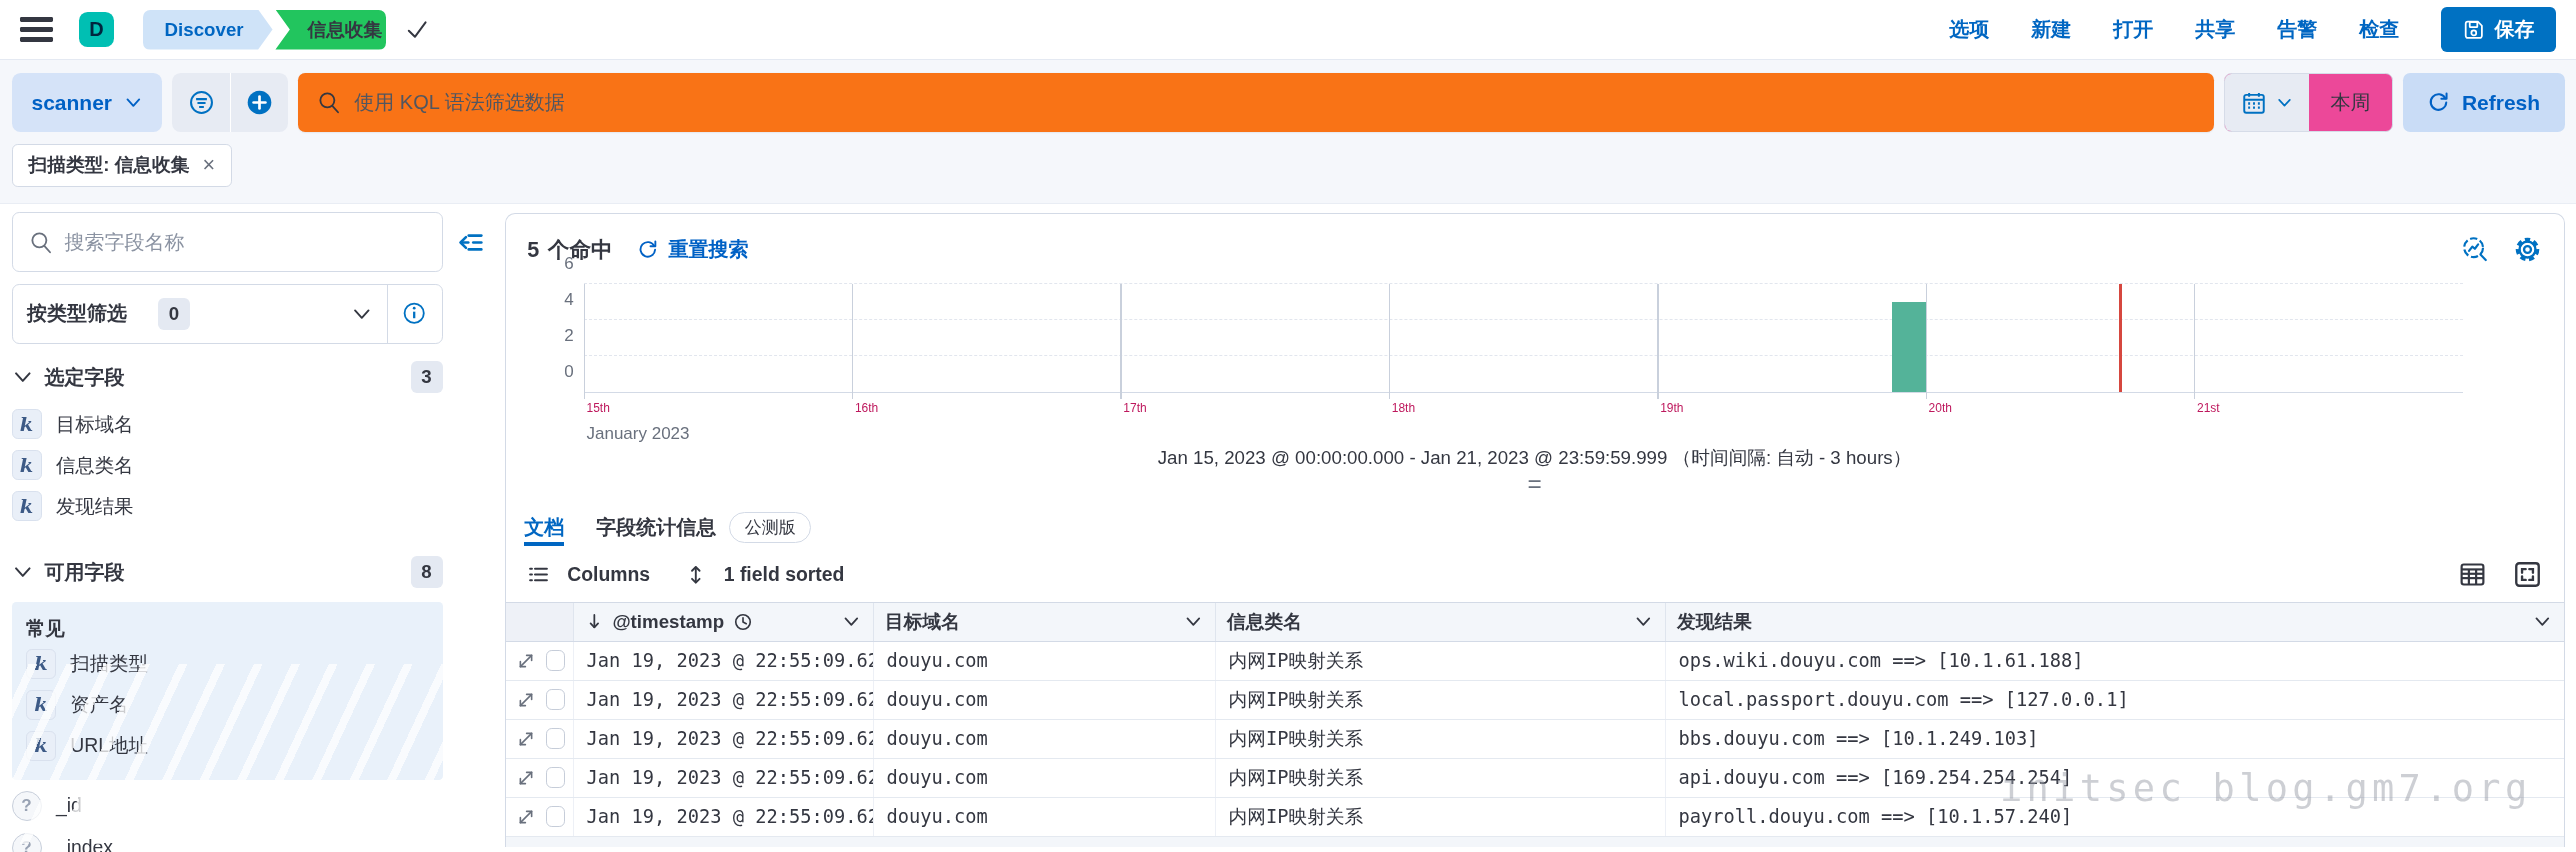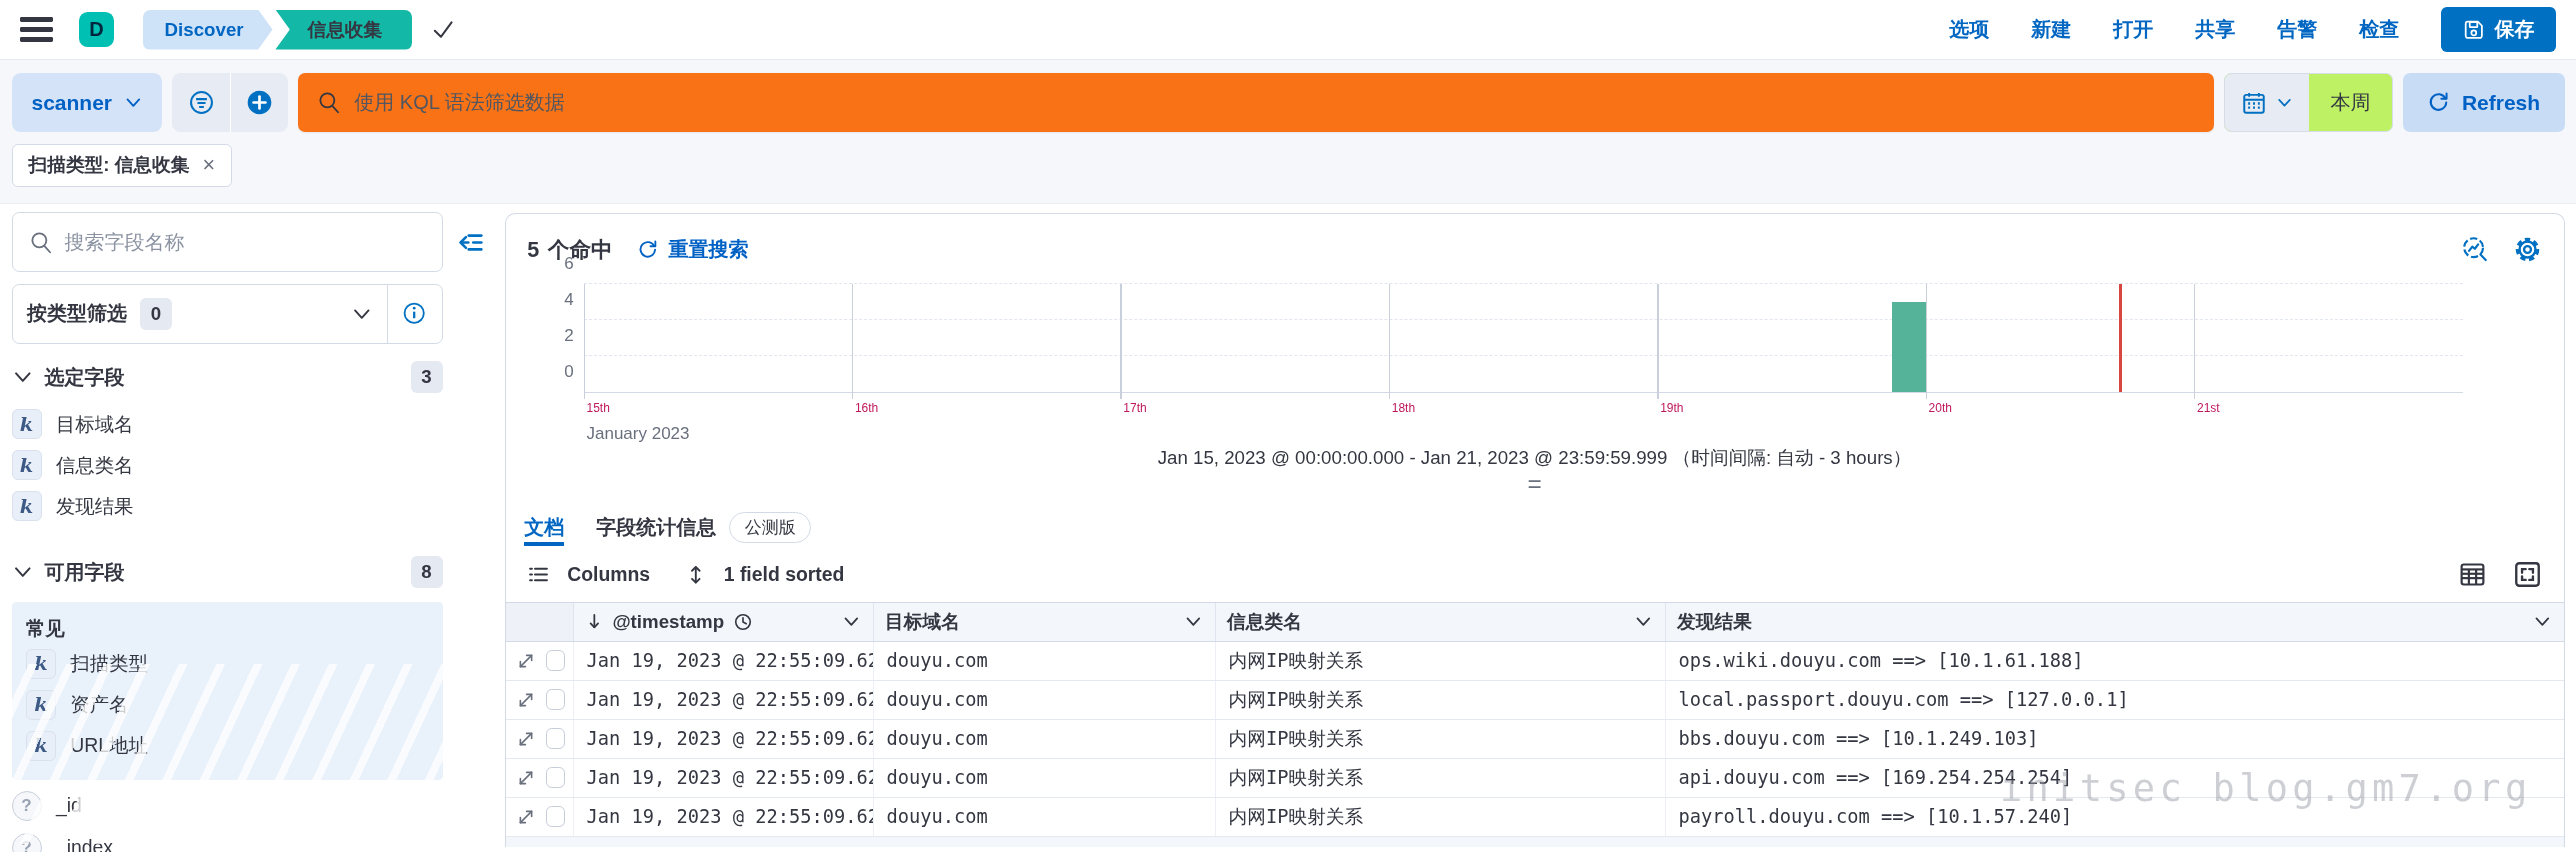--- a/index.html
+++ b/index.html
@@ -12,21 +12,21 @@
   .nav { height:60px; display:flex; align-items:center; padding:0 20px;
     border-bottom:1.4px solid #e4e9f2; background:#fff; }
   .hamburger { width:33px; height:24.4px; display:flex; flex-direction:column; justify-content:space-between; cursor:pointer; }
   .hamburger i { height:4.3px; background:#343741; border-radius:1.4px; }
   .logo { width:35px; height:35px; border-radius:8.6px; background:#00bfb3; color:#00263f;
     font-weight:bold; font-size:20px; display:flex; align-items:center; justify-content:center; margin-left:26px; }
   .crumbs { display:flex; align-items:center; margin-left:29px; }
   .crumb { height:40px; display:flex; align-items:center; font-size:18.7px; font-weight:600; }
   .crumb.first { background:#cfe3f8; color:#0066c2; padding:0 29px 0 21.6px; border-radius:7.2px 0 0 7.2px;
     clip-path:polygon(0 0, calc(100% - 14.4px) 0, 100% 50%, calc(100% - 14.4px) 100%, 0 100%); }
-  .crumb.last { background:#14b8a6; color:#343741; padding:0 30px 0 32px; border-radius:0 7.2px 7.2px 0; margin-left:2.9px;
+  .crumb.last { background:#22c55e; color:#343741; padding:0 4px 0 32px; border-radius:0 7.2px 7.2px 0; margin-left:2.9px;
     clip-path:polygon(0 0, 100% 0, 100% 100%, 0 100%, 14.4px 50%);font-family:Liberation Serif, serif; }
   .nav-check { margin-left:18.7px; color:#343741; }
   .nav-right { margin-left:auto; display:flex; align-items:center; gap:42px; }
   .nav-link { color:#0066c2; font-size:20px; font-weight:600; cursor:pointer; text-decoration:none; }
   .save-btn { background:#0071c2; color:#fff; border:none; height:45px; padding:0 21.6px; border-radius:5.8px;
     font-size:20px; font-weight:600; display:flex; align-items:center; gap:10px; cursor:pointer;
     font-family:"Liberation Sans",sans-serif; }
 
   
   .query-sec { background:#f5f7fb; padding:13px 11.5px 16px 11.5px; border-bottom:1.4px solid #e9edf4; }
@@ -35,21 +35,21 @@
     padding:0 20px; font-size:21px; font-weight:600; display:flex; align-items:center; gap:11.5px; cursor:pointer;
     font-family:"Liberation Sans",sans-serif; }
   .icon-group { height:59px; background:#e7ebf3; border-radius:8.6px; display:flex; align-items:center; overflow:hidden; }
   .icon-group .seg { width:58px; height:59px; display:flex; align-items:center; justify-content:center; cursor:pointer; }
   .icon-group .seg + .seg { border-left:1.4px solid #fff; }
   .kql { flex:1; height:59px; background:#f97316; border-radius:7.2px; display:flex; align-items:center;
     padding:0 18.7px; gap:13px; box-shadow:0 0.7px 1.4px rgba(52,55,65,.08); }
   .kql input { border:none; outline:none; flex:1; font-size:20px; color:#343741; background:transparent;
     font-family:"Liberation Sans",sans-serif; }
   .kql input::placeholder { color:#515660; opacity:1; }
-  .time-group { height:59px; border:1.4px solid #d6dce8; border-radius:7.2px; display:flex; overflow:hidden; background:#bef264; }
+  .time-group { height:59px; border:1.4px solid #d6dce8; border-radius:7.2px; display:flex; overflow:hidden; background:#ec4899; }
   .time-group .cal-seg { background:#e7ebf3; display:flex; align-items:center; gap:8.6px; padding:0 16px; cursor:pointer; color:#0071c2; }
   .time-group .range-seg { display:flex; align-items:center; padding:0 21.6px; font-size:20px; color:#343741; cursor:pointer; }
   .refresh-btn { height:59px; background:#c9dcf6; color:#0061c5; border:none; border-radius:7.2px; padding:0 24.4px;
     font-size:21px; font-weight:600; display:flex; align-items:center; gap:11.5px; cursor:pointer;
     font-family:"Liberation Sans",sans-serif; }
   .chip-row { margin-top:11.5px; display:flex; }
   .chip { height:43px; background:#fff; border:1.4px solid #d3dae6; border-radius:5.8px; display:flex; align-items:center;
     gap:13px; padding:0 16px; font-size:18.7px; font-weight:600; color:#343741; cursor:pointer; }
   .chip .x { color:#69707d; font-size:21.6px; font-weight:400; }
 
@@ -57,21 +57,21 @@
   .main { display:flex; height:643px; }
   .sidebar { width:496px; position:relative; padding:8.6px 18.7px 0 11.5px; }
   .side-search { height:60px; border:1.4px solid #d3dae6; border-radius:7.2px; background:#fff; display:flex;
     align-items:center; gap:11.5px; padding:0 16px; width:431px; }
   .side-search input { border:none; outline:none; flex:1; font-size:20px; background:transparent;
     font-family:"Liberation Sans",sans-serif; color:#343741; }
   .side-search input::placeholder { color:#8b93a2; opacity:1; }
   .collapse-ic { position:absolute; right:11.5px; top:24.4px; color:#0071c2; cursor:pointer; }
   .type-filter { margin-top:11.5px; height:60px; width:431px; border:1.4px solid #d3dae6; border-radius:7.2px;
     background:#fff; display:flex; align-items:center; }
-  .type-filter .tf-main { flex:1; display:flex; align-items:center; gap:13px; padding:0 14.4px; cursor:pointer; }
+  .type-filter .tf-main { flex:1; display:flex; align-items:center; gap:31px; padding:0 14.4px; cursor:pointer; }
   .tf-label { font-size:20px; font-weight:700; }
   .count-badge { background:#e4e9f2; border-radius:5.8px; min-width:32px; height:32px; padding:0 7.2px;
     display:flex; align-items:center; justify-content:center; font-size:18.7px; font-weight:600; color:#343741; }
   .type-filter .tf-info { width:55px; height:100%; border-left:1.4px solid #d3dae6; display:flex; align-items:center;
     justify-content:center; color:#0071c2; cursor:pointer; }
   .sec-head { margin-top:17px; height:33px; display:flex; align-items:center; gap:11.5px; cursor:pointer; width:431px; }
   .sec-head .sec-label { font-size:20px; font-weight:700; }
   .sec-head .count-badge { margin-left:auto; }
   .field-row { height:41px; display:flex; align-items:center; gap:14.4px; cursor:pointer; }
   .kw-badge { width:30px; height:30px; border-radius:5.8px; background:#e9eff8; border:1.4px solid #d9e1ee;

